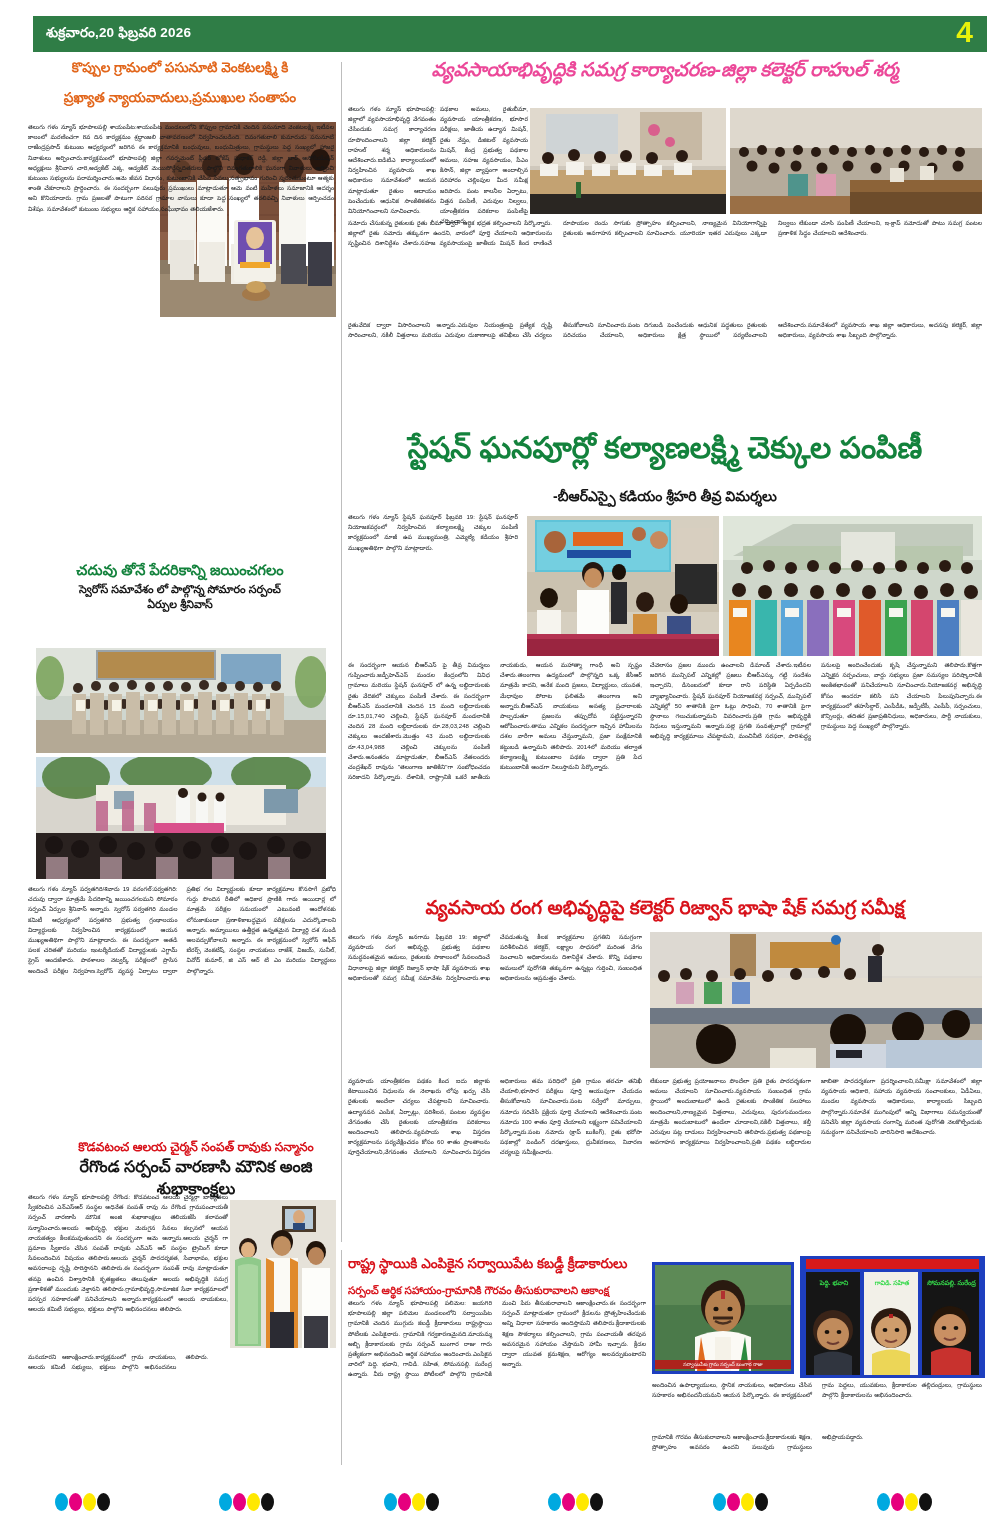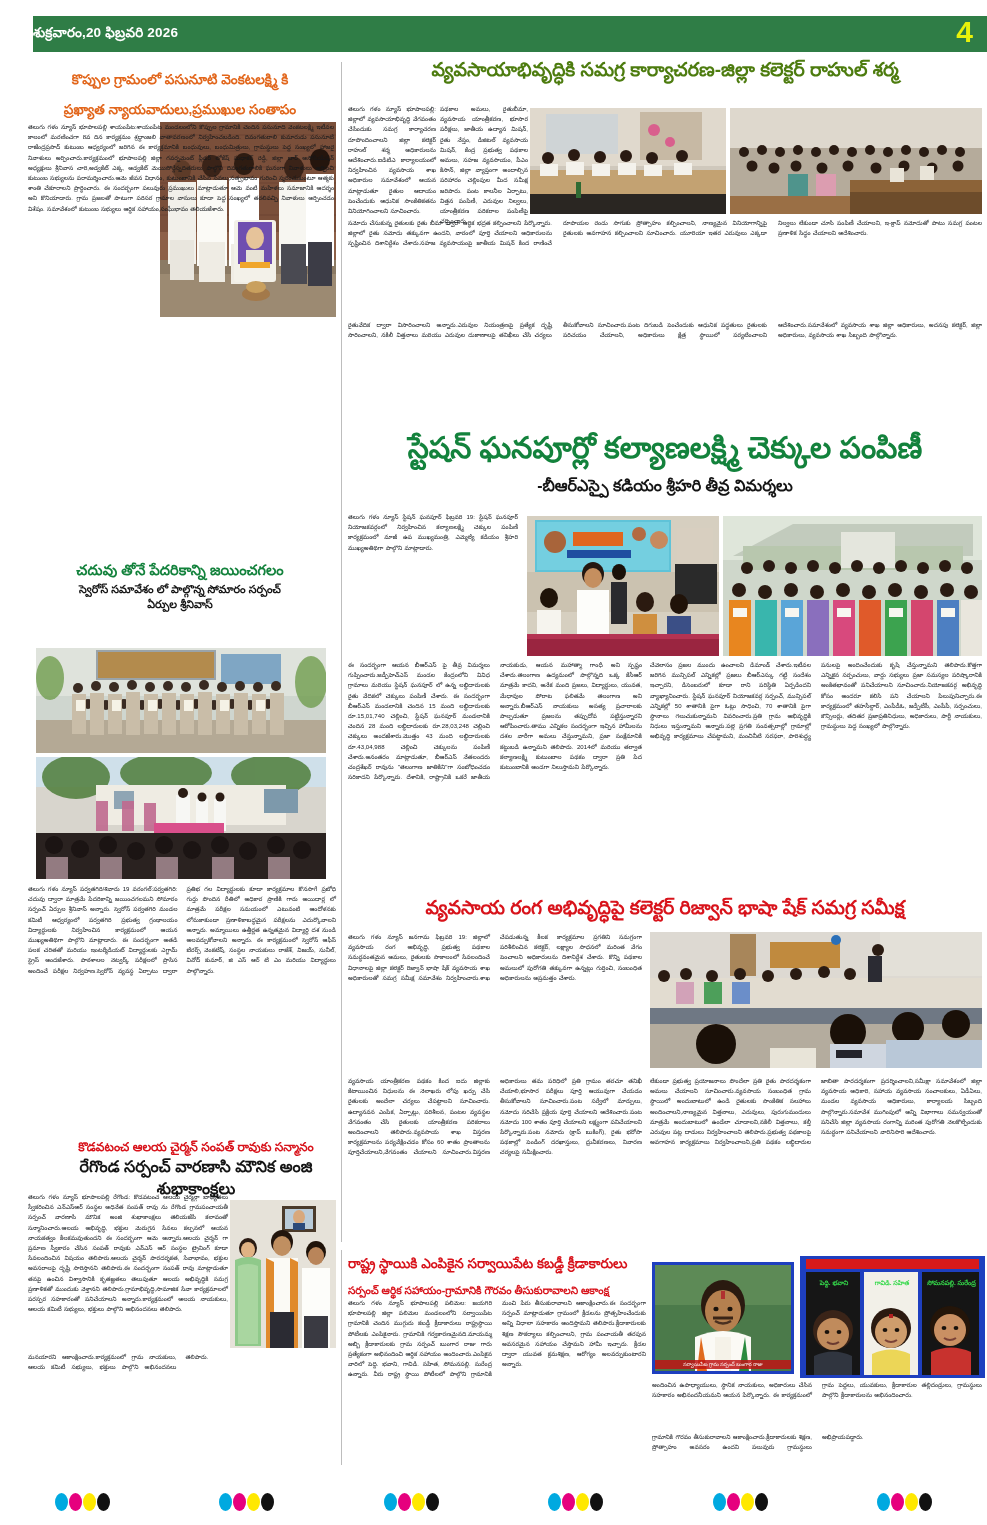--- a/index.html
+++ b/index.html
@@ -21,20 +21,21 @@
     left: 33px; top: 16px;
     width: 954px; height: 36px;
     background: #2f7d46;
     display: flex; align-items: center;
     justify-content: space-between;
   }
   .masthead .date {
     color: #ffffff;
     font-size: 13.5px;
     font-weight: bold;
+    padding-left: 13px;
     letter-spacing: .2px;
   }
   .masthead .pageno {
     color: #e9f20a;
     font-size: 30px;
     font-weight: bold;
     line-height: 1;
     padding-right: 14px;
     padding-bottom: 4px;
   }
@@ -48,21 +49,21 @@
     hyphens: none;
   }
 
   
   .hl {
     text-align: center;
     font-weight: bold;
     line-height: 1.22;
   }
   .hl-orange { color: #e2661b; }
-  .hl-pink   { color: #4d7c0f; }
+  .hl-pink   { color: #ec4899; font-style: italic; }
   .hl-green  { color: #13823c; }
   .hl-red    { color: #d8131b; }
   .sub-black { color: #141414; font-weight: bold; text-align: center; }
   .sub-red   { color: #d8131b; font-weight: bold; text-align: center; }
 
   
   .photo { position: absolute; overflow: hidden; background: #cfcfcf; }
   .ph-caption{
     position:absolute; left:0; right:0; bottom:2px;
     text-align:center; font-size:5px; color:#fff;
@@ -97,21 +98,21 @@
 
   <div class="masthead">
     <div class="date">శుక్రవారం,20 ఫిబ్రవరి 2026</div>
     <div class="pageno">4</div>
   </div>
 
   <div class="vrule" style="left:341px; top:62px; height:1180px;"></div>
   <div class="vrule" style="left:341px; top:1250px; height:215px;"></div>
 
   <div class="colbox" style="left:24px; top:60px; width:312px;">
-    <div class="hl hl-orange" style="font-size:13.5px;margin-top:12px;">కొప్పుల గ్రామంలో పసునూటి వెంకటలక్ష్మి కి</div>
+    <div class="hl hl-orange" style="font-size:13.5px;">కొప్పుల గ్రామంలో పసునూటి వెంకటలక్ష్మి కి</div>
     <div class="hl hl-orange" style="font-size:13.5px; margin-top:14px;">ప్రఖ్యాత న్యాయవాదులు,ప్రముఖుల సంతాపం</div>
   </div>
 
   <div class="photo" style="left:160px; top:122px; width:176px; height:195px;">
     <svg width="176" height="195" viewBox="0 0 176 195" preserveAspectRatio="none">
       <rect width="176" height="195" fill="#8d6048"></rect>
       <g fill="#7a4f3a">
         <rect x="0" y="0" width="176" height="110"></rect>
       </g>
       <g fill="#6d4533" opacity=".5">
@@ -403,21 +404,21 @@
     </svg>
   </div>
 
   <div class="colbox body-col" style="left:348px; top:104px; width:88px; height:110px;">తెలుగు గళం న్యూస్ భూపాలపల్లి: జిల్లాలో వ్యవసాయాభివృద్ధి వేగవంతం చేసేందుకు సమగ్ర కార్యాచరణ రూపొందించాలని జిల్లా కలెక్టర్ రాహుల్ శర్మ అధికారులను ఆదేశించారు.ఐడిటిఎ కార్యాలయంలో నిర్వహించిన వ్యవసాయ శాఖ అధికారుల సమావేశంలో ఆయన మాట్లాడుతూ రైతుల ఆదాయం పెంచేందుకు ఆధునిక సాంకేతికతను వినియోగించాలని సూచించారు.</div>
   <div class="colbox body-col" style="left:440px; top:104px; width:88px; height:110px;">పథకాల అమలు, రైతుబీమా, వ్యవసాయ యాంత్రీకరణ, భూసార పరీక్షలు, జాతీయ ఉద్యాన మిషన్, రైతు నేస్తం, డిజిటల్ వ్యవసాయ మిషన్, కేంద్ర ప్రభుత్వ పథకాల అమలు, సహజ వ్యవసాయం, పీఎం కిసాన్, జిల్లా వ్యాప్తంగా అందాల్సిన పరిహారం చెల్లింపుల మీద సమీక్ష జరిపారు. పంట కాలనీల ఏర్పాటు, విత్తన పంపిణీ, ఎరువుల నిల్వలు, యాంత్రీకరణ పరికరాల పంపిణీపై చర్చించారు.</div>
   <div class="colbox body-col" style="left:348px; top:218px; width:634px; height:100px; column-count:3; column-gap:11px;">సమోదు చేసుకున్న రైతులకు రైతు బీమా ద్వారా ఆర్థిక భద్రత కల్పించాలని పేర్కొన్నారు. జిల్లాలో రైతు సమోదు తక్కువగా ఉందని, వారంలో పూర్తి చేయాలని అధికారులను స్పష్టించిన దిశానిర్దేశం చేశారు.సహజ వ్యవసాయంపై జాతీయ మిషన్ కింద రాణించే రూపాయల రెండు సాగుకు ప్రోత్సాహం కల్పించాలని, నాణ్యమైన వినియోగాన్నిపై రైతులకు అవగాహన కల్పించాలని సూచించారు. యూరియా ఇతర ఎరువులు ఎక్కడా నిల్వలు లేకుండా చూసి పంపిణీ చేయాలని, ఇ-క్రాప్ నమోదుతో పాటు సమగ్ర పంటల ప్రణాళిక సిద్ధం చేయాలని ఆదేశించారు.</div>
   <div class="colbox body-col" style="left:348px; top:320px; width:634px; height:102px; column-count:3; column-gap:11px;">రైతువేదిక ద్వారా విసారించాలని అన్నారు.ఎరువుల నియంత్రణపై ప్రత్యేక దృష్టి సారించాలని, నకిలీ విత్తనాలు మరియు ఎరువుల దుకాణాలపై తనిఖీలు చేసి చర్యలు తీసుకోవాలని సూచించారు.పంట దిగుబడి పెంచేందుకు ఆధునిక పద్ధతులు రైతులకు పరిచయం చేయాలని, అధికారులు క్షేత్ర స్థాయిలో పర్యటించాలని ఆదేశించారు.సమావేశంలో వ్యవసాయ శాఖ జిల్లా అధికారులు, అదనపు కలెక్టర్, జిల్లా అధికారులు, వ్యవసాయ శాఖ సిబ్బంది పాల్గొన్నారు.</div>
 
   <div class="colbox" style="left:348px; top:430px; width:634px;">
     <div class="hl hl-green" style="font-size:30px;">స్టేషన్ ఘనపూర్లో కల్యాణలక్ష్మి చెక్కుల పంపిణీ</div>
-    <div class="sub-black" style="font-size:16px; margin-top:10px;">-బీఆర్ఎస్పై కడియం శ్రీహరి తీవ్ర విమర్శలు</div>
+    <div class="sub-black" style="font-size:14px; margin-top:21px;">-బీఆర్ఎస్పై కడియం శ్రీహరి తీవ్ర విమర్శలు</div>
   </div>
 
   <div class="photo" style="left:527px; top:516px; width:192px; height:140px;">
     <svg width="192" height="140" viewBox="0 0 192 140" preserveAspectRatio="none">
       <rect width="192" height="140" fill="#d6cfc0"></rect>
       <rect x="8" y="4" width="136" height="52" fill="#5fc3d8"></rect>
       <rect x="10" y="6" width="132" height="48" fill="#74cfe0"></rect>
       <circle cx="28" cy="26" r="11" fill="#a8643a"></circle>
       <circle cx="112" cy="18" r="7" fill="#b36a42"></circle>
       <circle cx="132" cy="24" r="9" fill="#c78a5e"></circle>

